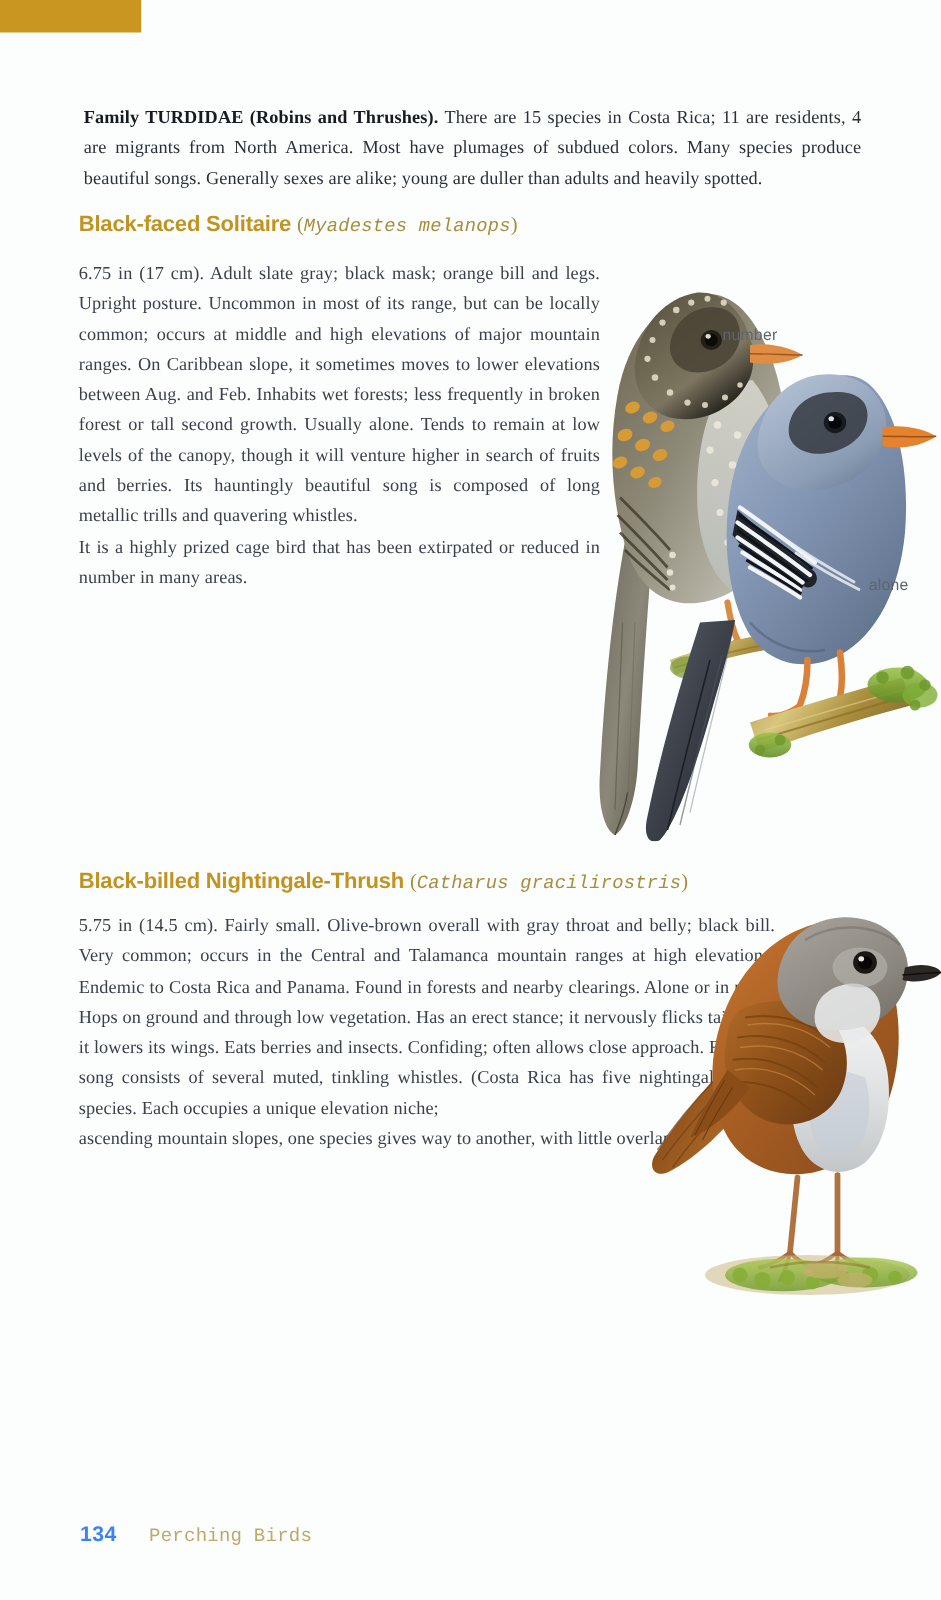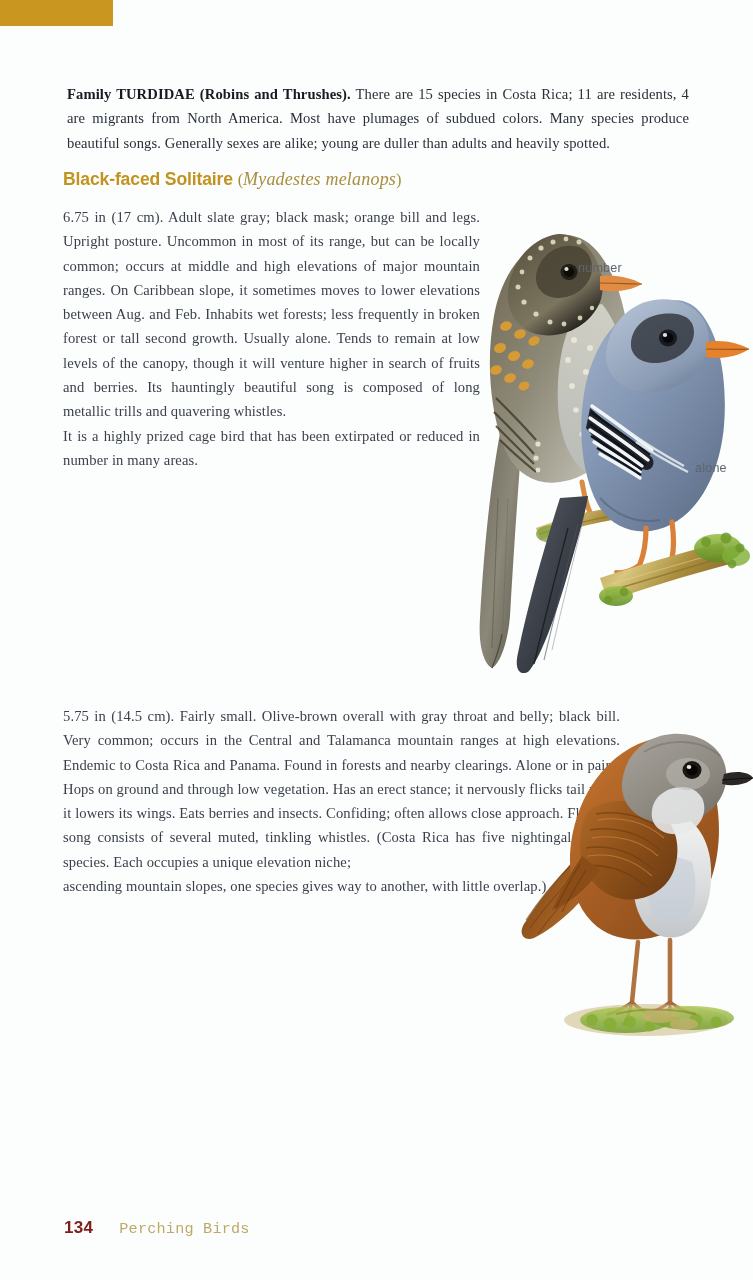--- a/index.html
+++ b/index.html
@@ -52,24 +52,24 @@
     margin: 0;
     padding: 0;
     color: #c29321;
     font-size: 17.6px;
     line-height: 22px;
     font-weight: bold;
     font-family: "Liberation Sans", "DejaVu Sans", sans-serif;
     letter-spacing: -0.15px;
   }
   .species-heading .sci {
-    font-family: Liberation Serif, serif;
+    font-family: Liberation Mono, monospace;
     font-style: italic;
     font-weight: normal;
-    font-size: 18px;
+    font-size: 15px;
     color: #a98d3f;
     letter-spacing: .2px;
   }
   .species-heading .paren {
     font-family: "Liberation Serif", "DejaVu Serif", serif;
     font-weight: normal;
     font-style: normal;
     font-size: 16.4px;
     color: #a98d3f;
   }
@@ -119,21 +119,21 @@
     left: 64px;
     top: 1218px;
     display: flex;
     align-items: baseline;
     gap: 26px;
   }
   .folio {
     font-family: "Liberation Sans", "DejaVu Sans", sans-serif;
     font-weight: bold;
     font-size: 17px;
-    color: #7f1d1d;
+    color: #3b82f6;
     letter-spacing: .3px;
   }
   .running-head {
     font-family: Liberation Mono, monospace;
     font-size: 15.2px;
     color: #bfa96a;
     letter-spacing: .2px;
   }
 </style>
 </head>
@@ -369,20 +369,22 @@
             <circle cx="168" cy="402" r="4.2"></circle>
         </g>
       </g>
     </svg>
   </div>
 
   <span class="plate-label" id="label-young">number</span>
   <span class="plate-label" id="label-adult">alone</span>
 
   <div class="sec2">
+    <h2 class="species-heading"><span>Black-billed Nightingale-Thrush</span>
+      <span class="paren">(</span><span class="sci">Catharus gracilirostris</span><span class="paren">)</span></h2>
     <p class="species-body"><span>5.75 in (14.5 cm). Fairly small. Olive-brown overall with gray throat and belly; black bill. Very common; occurs in the Central and Talamanca mountain ranges at high elevations. Endemic to Costa Rica and Panama. Found in forests and nearby clearings. Alone or in pairs. Hops on ground and through low vegetation. Has an erect stance; it nervously flicks tail up as it lowers its wings. Eats berries and insects. Confiding; often allows close approach. Flutelike song consists of several muted, tinkling whistles. (Costa Rica has five nightingale-thrush species. Each occupies a unique elevation niche;</span><br><span class="tail">ascending mountain slopes, one species gives way to another, with little overlap.)</span></p>
   </div>
 
   <div class="art" id="art-thrush">
     <svg width="233" height="360" viewBox="0 0 233 360" xmlns="http://www.w3.org/2000/svg">
       <defs>
         <linearGradient id="thBody" x1="0.1" y1="0" x2="0.9" y2="1">
           <stop offset="0%" stop-color="#c4742f"></stop>
           <stop offset="45%" stop-color="#a85f24"></stop>
           <stop offset="100%" stop-color="#8b4c1c"></stop>

